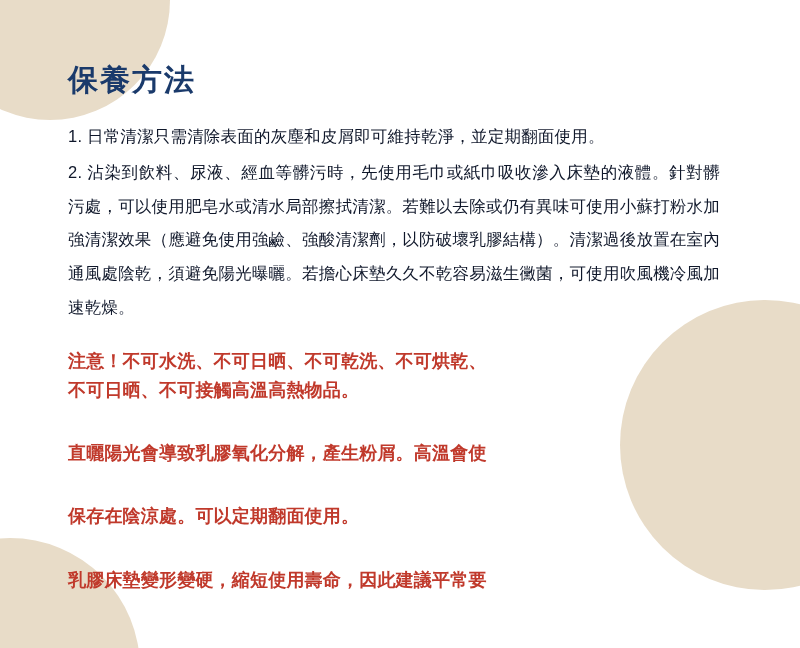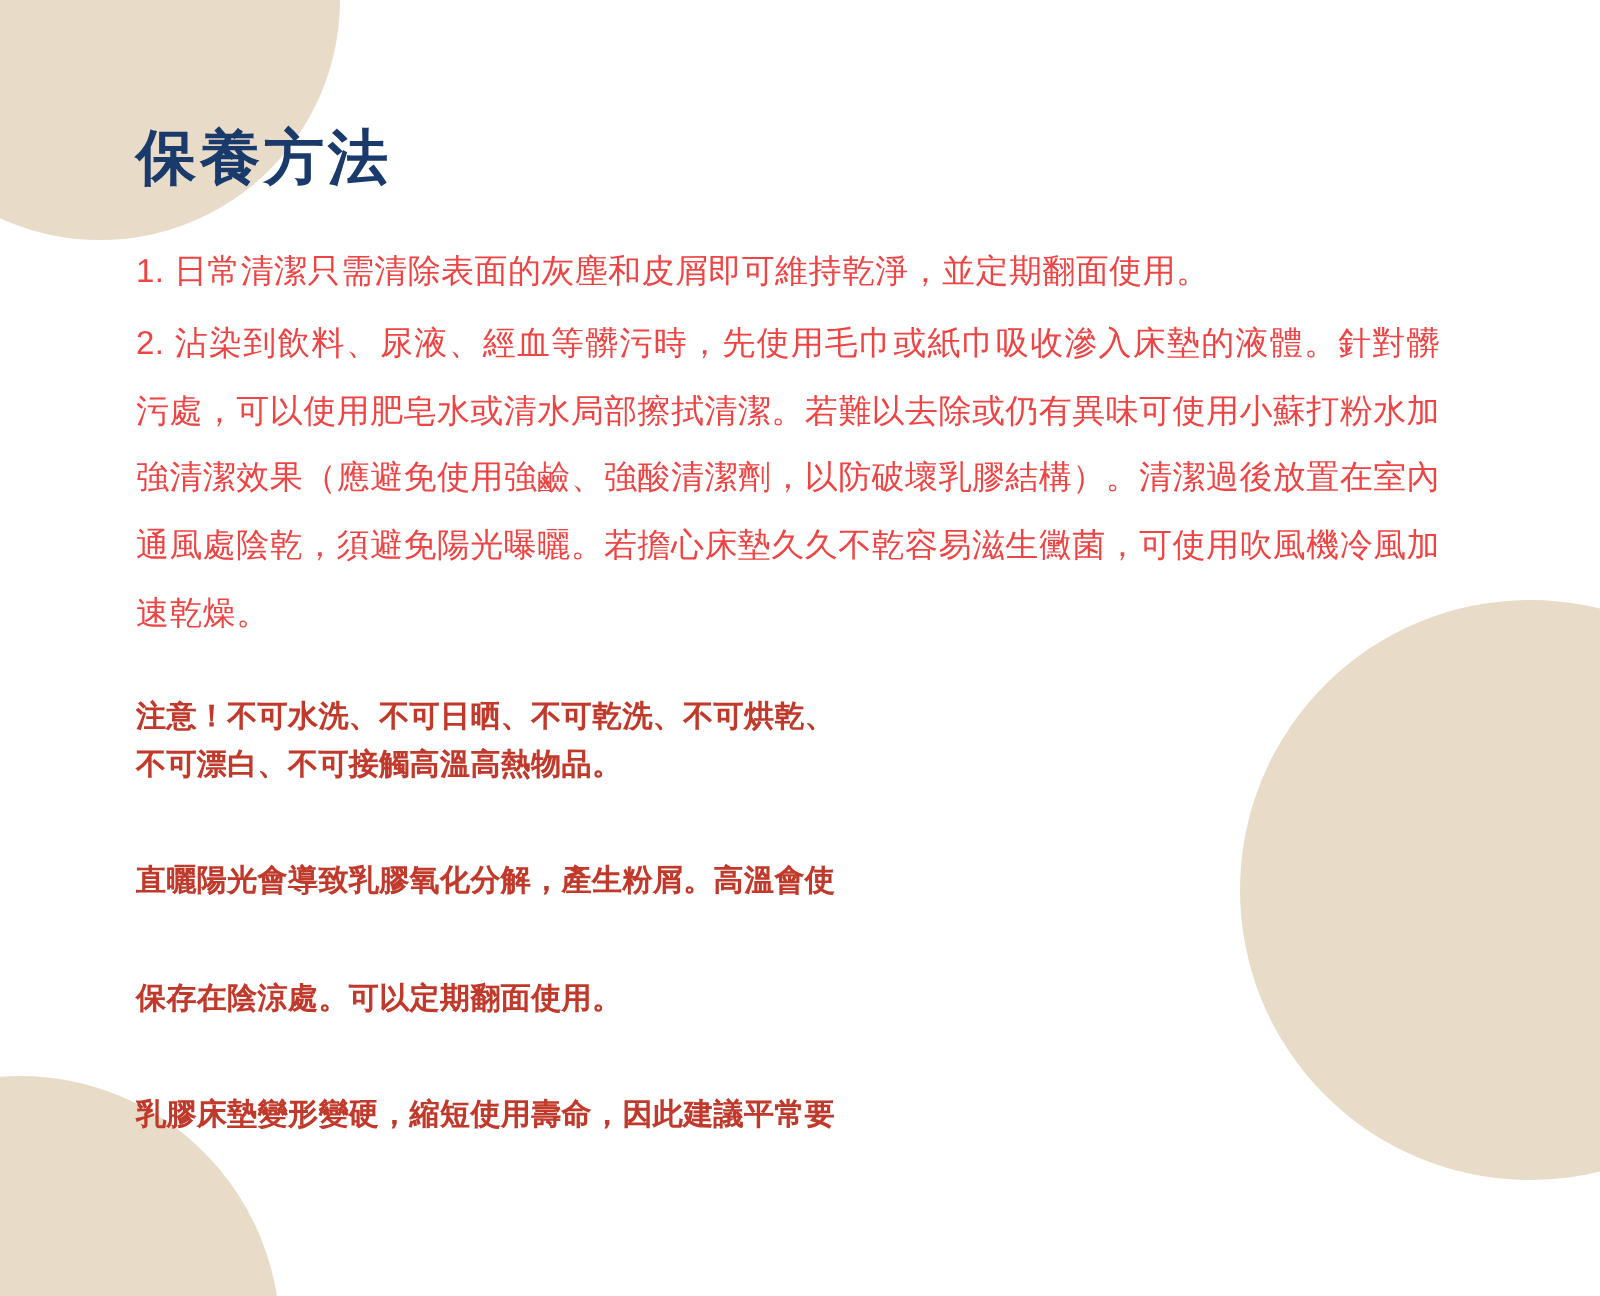--- a/index.html
+++ b/index.html
@@ -57,34 +57,34 @@
   .page-title {
     color: #1a3a6b;
     font-size: 30px;
     font-weight: bold;
     letter-spacing: 2px;
     margin: 0 0 22px 0;
     line-height: 1.2;
   }
 
   .para {
-    color: #ef4444;
+    color: #0f172a;
     font-size: 16.5px;
     line-height: 2.05;
     margin: 0 0 2px 0;
     text-align: justify;
     letter-spacing: 0.2px;
   }
 
   .notice-block {
     margin-top: 22px;
   }
   .notice-line {
     color: #c0392b;
-    font-size: 15px;
+    font-size: 18px;
     font-weight: bold;
     line-height: 1.62;
     letter-spacing: 0.2px;
   }
   .notice-line.body {
     font-weight: bold;
     margin-top: 34px;
   }
 </style>
 </head>
@@ -96,19 +96,19 @@
 
 <div class="content">
 
   <h1 class="page-title">保養方法</h1>
 
   <p class="para">1. 日常清潔只需清除表面的灰塵和皮屑即可維持乾淨，並定期翻面使用。</p>
   <p class="para">2. 沾染到飲料、尿液、經血等髒污時，先使用毛巾或紙巾吸收滲入床墊的液體。針對髒污處，可以使用肥皂水或清水局部擦拭清潔。若難以去除或仍有異味可使用小蘇打粉水加強清潔效果（應避免使用強鹼、強酸清潔劑，以防破壞乳膠結構）。清潔過後放置在室內通風處陰乾，須避免陽光曝曬。若擔心床墊久久不乾容易滋生黴菌，可使用吹風機冷風加速乾燥。</p>
 
   <div class="notice-block">
     <div class="notice-line">注意！不可水洗、不可日晒、不可乾洗、不可烘乾、</div>
-    <div class="notice-line">不可漂白、不可接觸高溫高熱物品。</div>
+    <div class="notice-line">不可日晒、不可接觸高溫高熱物品。</div>
     <div class="notice-line body">直曬陽光會導致乳膠氧化分解，產生粉屑。高溫會使</div>
     <div class="notice-line body">保存在陰涼處。可以定期翻面使用。</div>
     <div class="notice-line body">乳膠床墊變形變硬，縮短使用壽命，因此建議平常要</div>
   </div>
 
 </div>
 
 </body></html>

